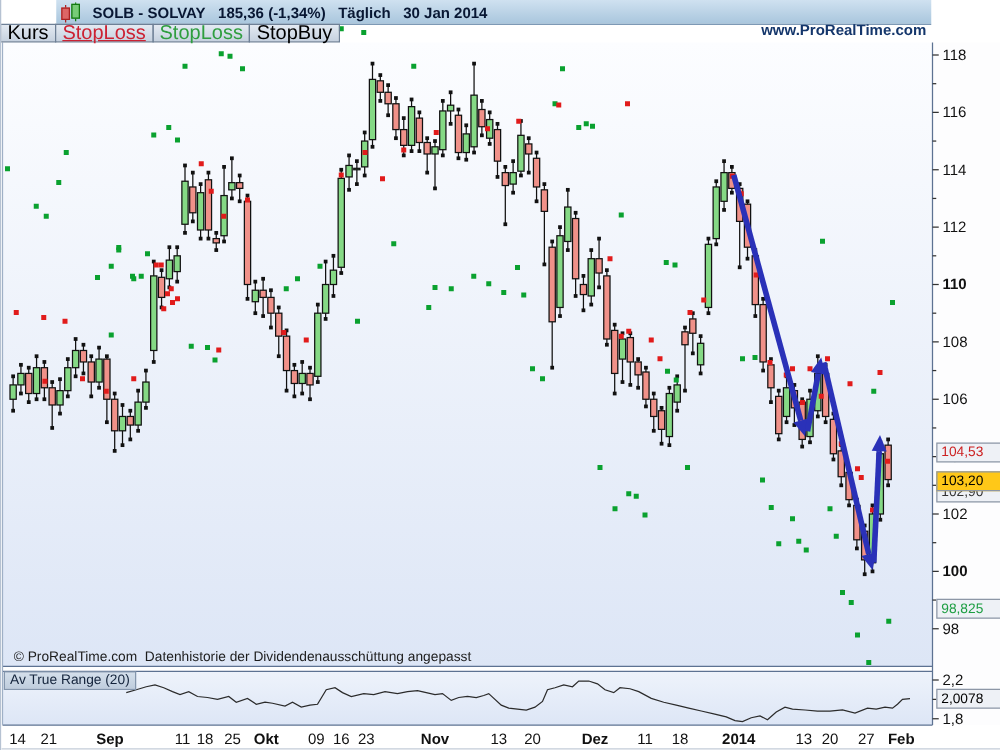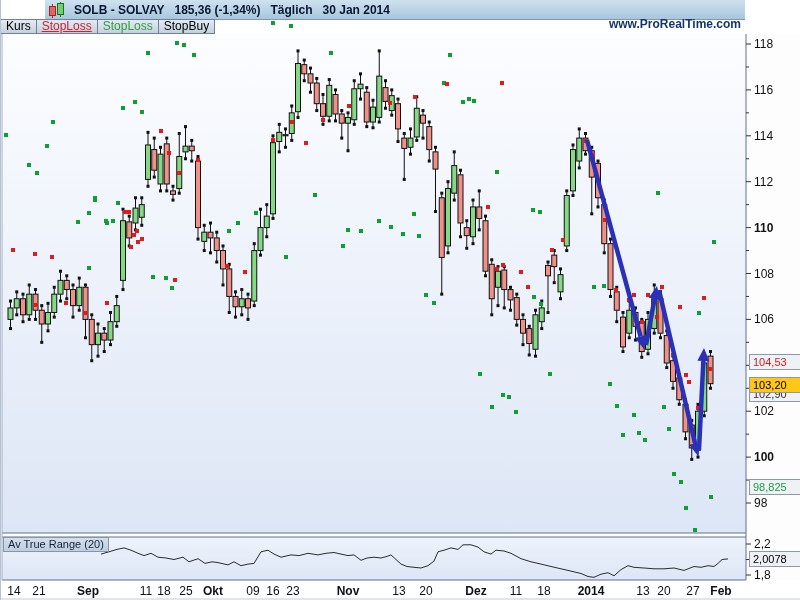--- a/index.html
+++ b/index.html
@@ -13,21 +13,21 @@
   #tb-icon{position:relative;width:16px;height:15px;margin-left:3px;}
   #tb-icon .c1{position:absolute;left:1px;top:4px;width:5px;height:8px;background:#d66;border:1px solid #a22;}
   #tb-icon .c1:before{content:"";position:absolute;left:2px;top:-3px;width:1px;height:14px;background:#a22;z-index:-1;}
   #tb-icon .c2{position:absolute;left:9px;top:1px;width:5px;height:10px;background:#7c7;border:1px solid #171;}
   #tb-icon .c2:before{content:"";position:absolute;left:2px;top:-2px;width:1px;height:15px;background:#171;z-index:-1;}
   .tb-txt{margin-left:10px;white-space:pre;}
   #tb-url{position:absolute;right:4px;top:17px;color:#14366b;}
   
   #tabbar{position:absolute;left:0;top:19px;width:800px;height:15px;z-index:5;}
   .tab{display:inline-block;height:13px;line-height:13px;padding:0 5px;margin-left:-1px;
-       font-size:12px;border:1px solid #6e8096;
+       font-size:16px;border:1px solid #6e8096;
        background:linear-gradient(#e3eaf2,#c6d1df);vertical-align:top;cursor:pointer;}
   
   .ptag{position:absolute;left:748px;width:46px;height:13px;line-height:13px;z-index:6;
         font-size:11px;text-align:left;padding:1px 2px 0 3px;border:1px solid #8d97a6;}
   #copyright{position:absolute;left:10px;top:520px;font-size:11px;color:#1c1c1c;z-index:4;white-space:pre;}
   #atr-title{position:absolute;left:2px;top:537px;z-index:4;font-size:11px;color:#13233b;
              background:linear-gradient(#d4dfeb,#bfcddd);border:1px solid #8496ad;padding:0 4px;height:13px;line-height:13px;text-align:right;}
   #chart-svg{position:absolute;left:0;top:0;z-index:1;}
 </style>
 </head>
@@ -730,20 +730,21 @@
         <line x1="658" y1="290" x2="694.026738131814" y2="443.3445776892594" stroke="#2a31b8" stroke-width="4.5"></line>
         <polygon points="697,456 688.1857739883952,444.71685239765293 699.8677022752328,441.97230298086583" fill="#2a31b8"></polygon>
         <line x1="698" y1="450" x2="702.363509357869" y2="360.9844090994731" stroke="#2a31b8" stroke-width="4.5"></line>
         <polygon points="703,348 708.3563135576259,361.2781740112259 696.3707051581122,360.69064418772035" fill="#2a31b8"></polygon>
       </g>
       <g>
         <polyline points="100,554.1 108,551.8 116,549.4 123,547.9 130,550.2 137,553.3 143,555.6 150,553.3 157,557.2 165,558.0 173,559.5 182,557.2 188,561.8 197,558.7 204,563.4 211,561.8 217,562.6 227,564.9 233,561.8 240,565.7 247,564.1 253,563.4 260,551.8 267,550.2 273,554.1 280,557.2 290,554.9 298,555.6 307,553.3 317,554.9 325,553.3 333,552.5 340,554.1 347,555.6 353,554.9 360,560.3 366,558.0 373,557.2 380,558.0 386,556.4 390,554.9 400,564.1 406,566.5 413,567.3 420,568.0 427,565.7 433,561.1 437,551.8 443,550.2 450,547.9 457,549.4 462,544.8 470,544.8 477,547.1 483,551.8 490,554.1 495,550.2 503,551.0 510,553.3 520,558.7 530,561.8 540,564.1 550,566.5 560,568.8 570,571.1 580,573.5 587,576.5 593,577.3 600,574.2 607,572.7 613,575.8 620,569.6 627,565.7 633,567.3 643,568.0 653,568.8 663,568.8 673,568.0 683,570.4 693,566.5 700,567.3 707,565.7 713,566.5 717,563.4 721,559.5 727,558.9" fill="none" stroke="#2b2b2b" stroke-width="1"></polyline>
       </g>
     </svg>
 
+  <div id="copyright">© ProRealTime.com  Datenhistorie der Dividendenausschüttung angepasst</div>
   <div id="atr-title">Av True Range (20)</div>
   <div id="tags">
       <div class="ptag" style="top: 354px; color: rgb(204, 32, 32); background: rgb(238, 241, 246); z-index: 7;">104,53</div>
       <div class="ptag" style="top: 377px; color: rgb(0, 0, 0); background: rgb(255, 200, 24); z-index: 8;">103,20</div>
       <div class="ptag" style="top: 386px; color: rgb(51, 51, 51); background: rgb(238, 241, 246); z-index: 6;">102,90</div>
       <div class="ptag" style="top: 479px; color: rgb(29, 158, 66); background: rgb(238, 241, 246); z-index: 7;">98,825</div>
       <div class="ptag" style="top: 551px; color: rgb(0, 0, 0); background: rgb(238, 241, 246); z-index: 7;">2,0078</div>
     </div>
 
 </div>

